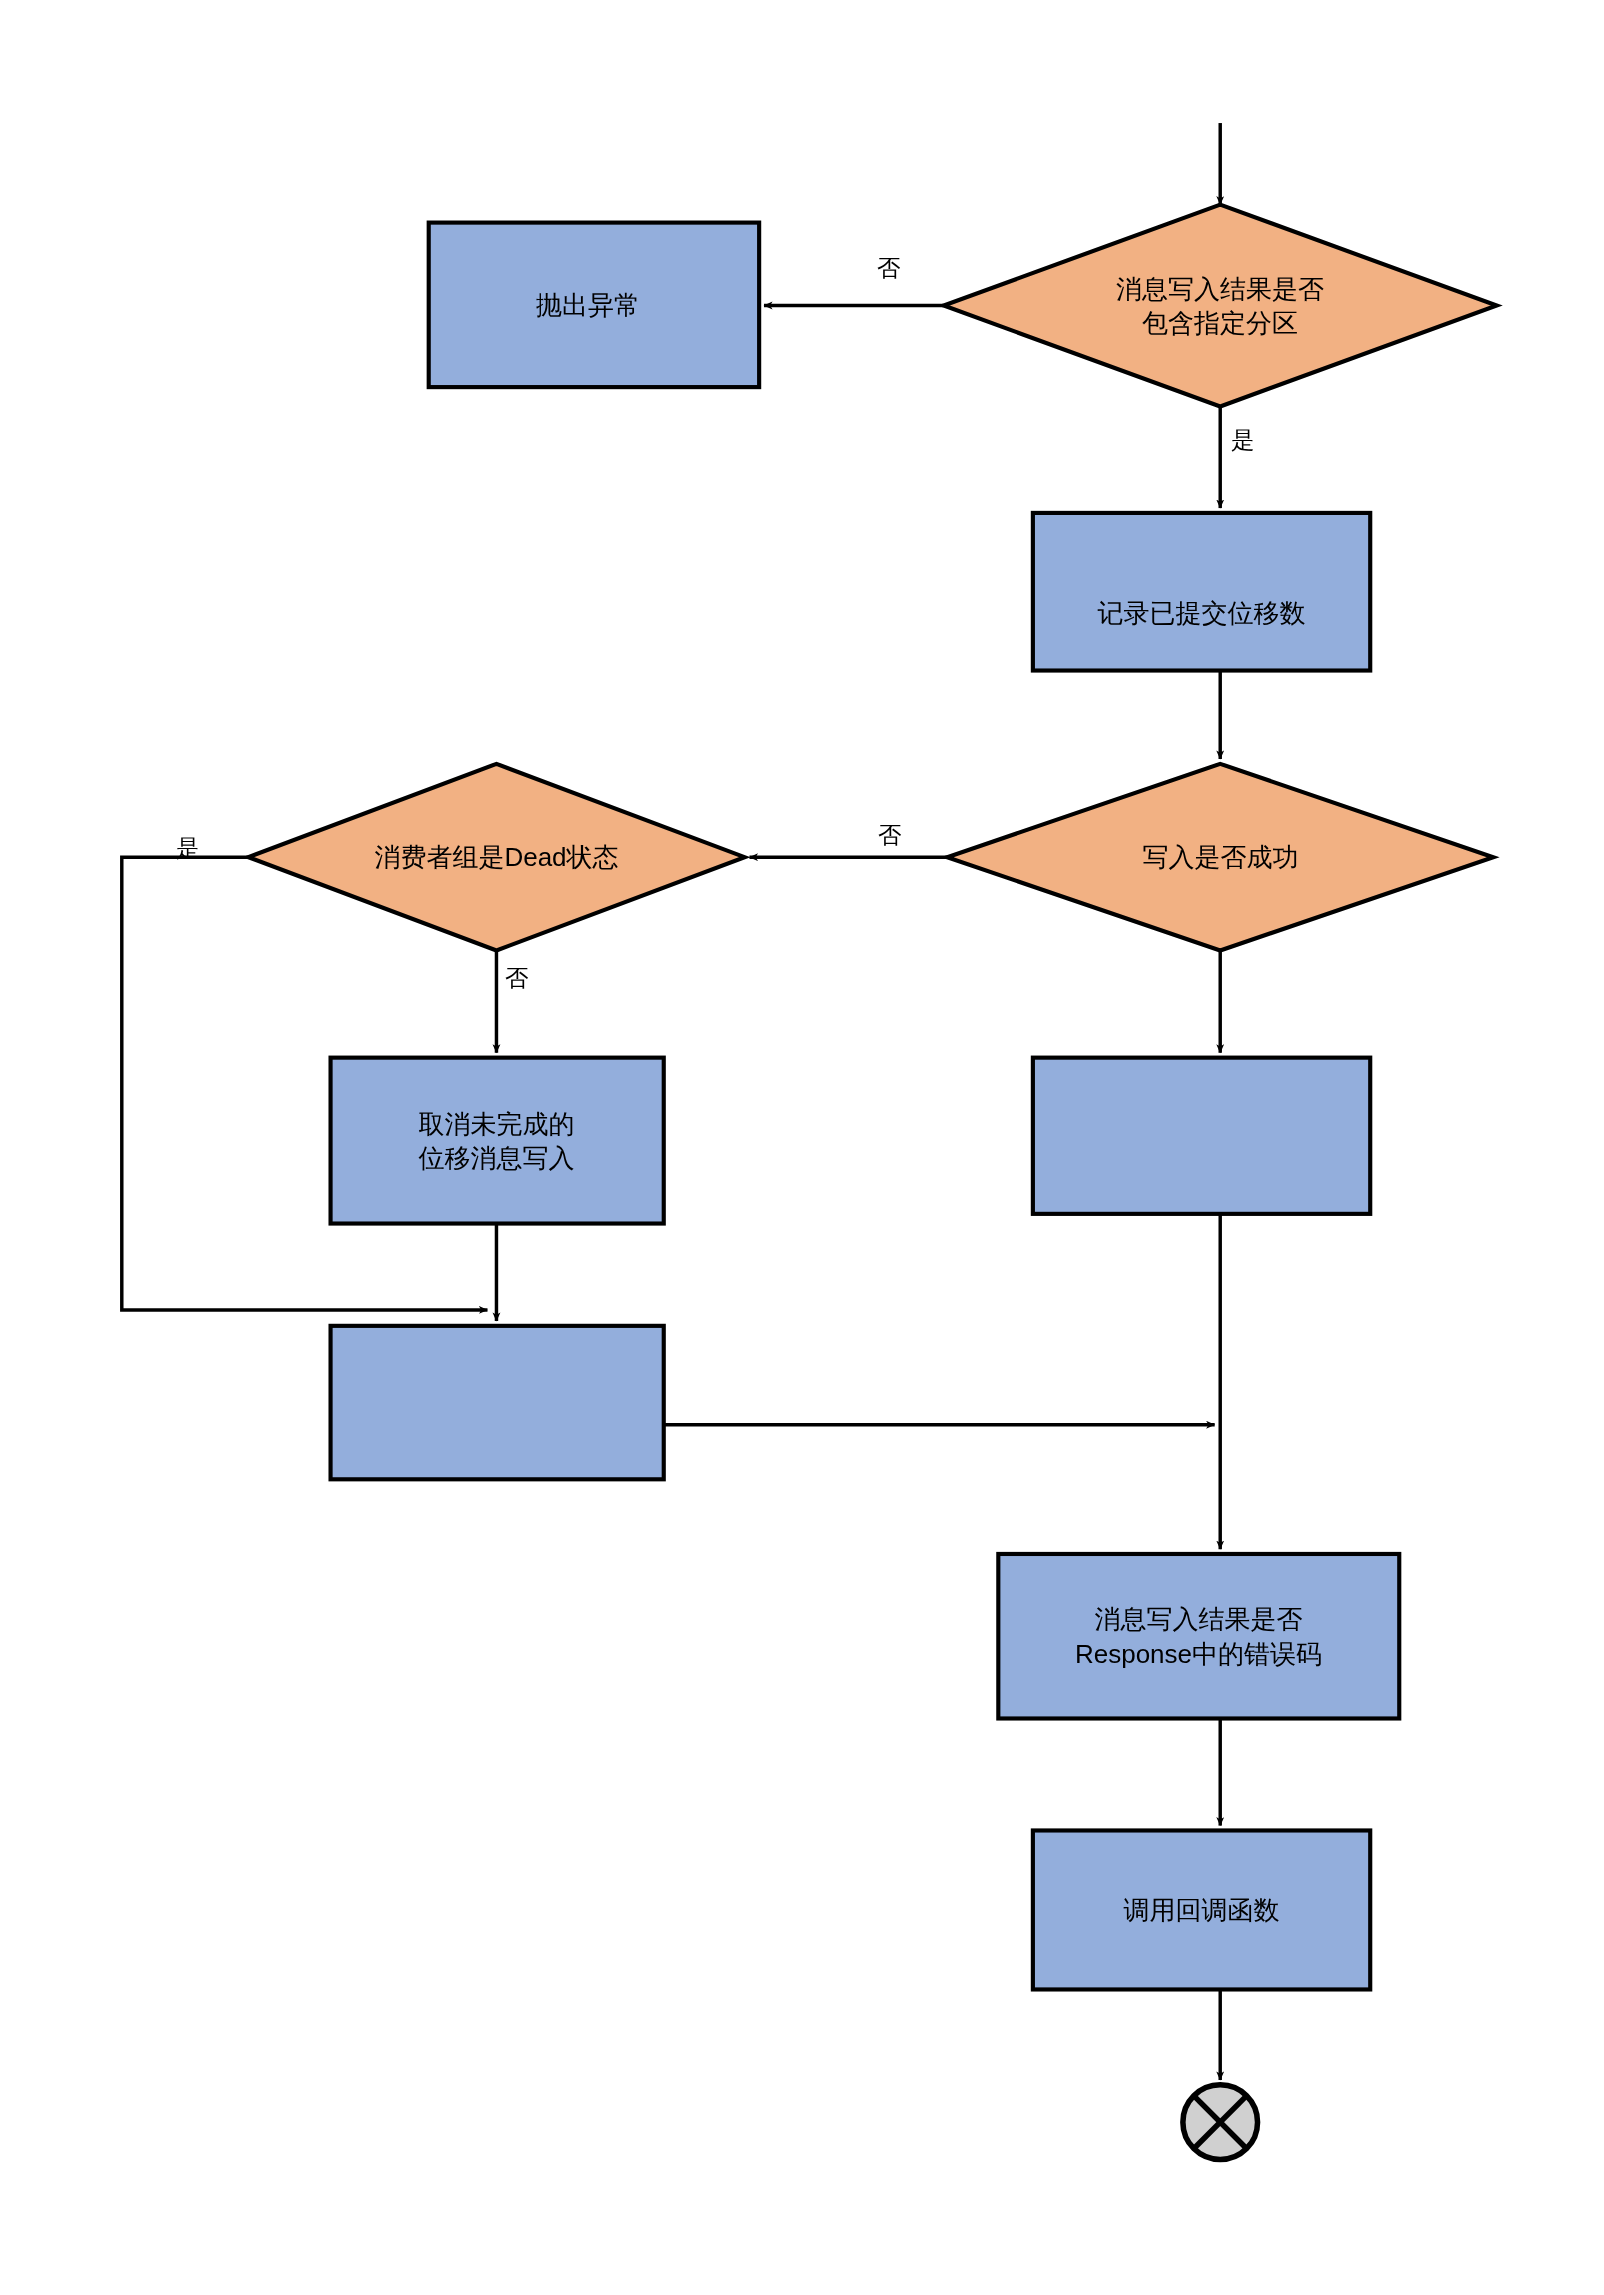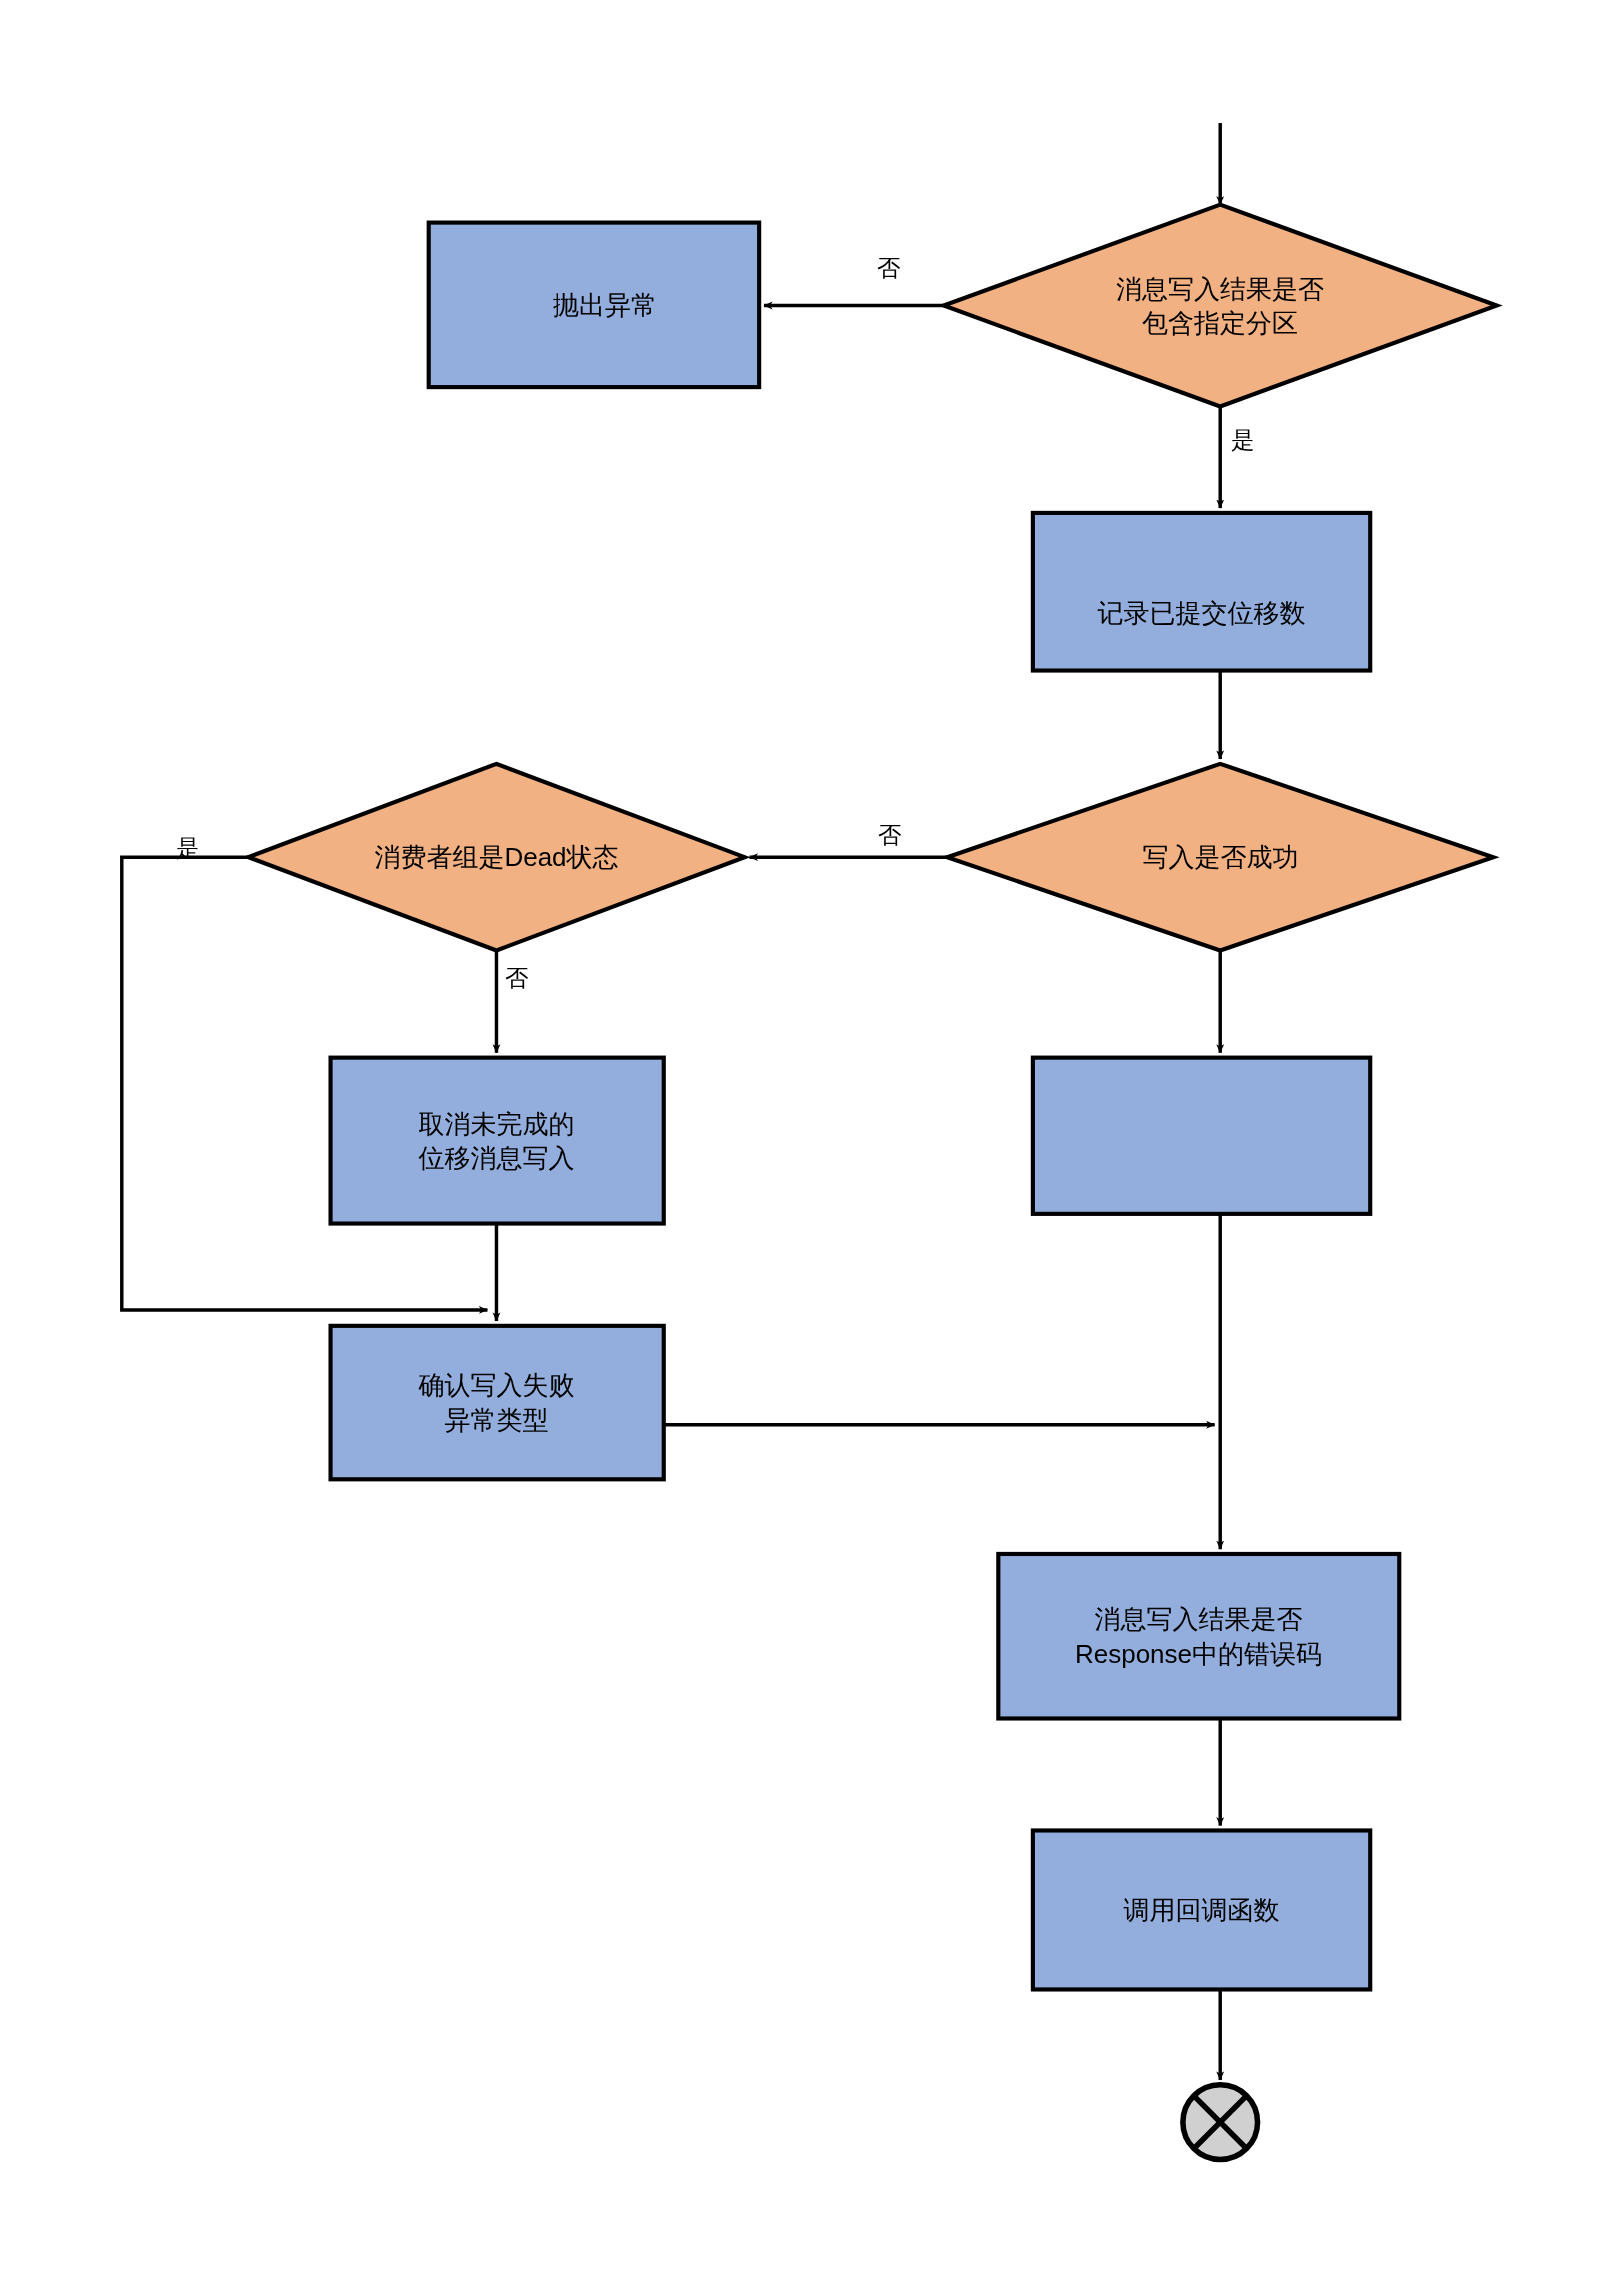--- a/index.html
+++ b/index.html
@@ -124,37 +124,35 @@
       <rect x="1494" y="2648" width="488" height="230" fill="#93AEDC"></rect>
 
       <g>
         <circle cx="1765" cy="3070" r="54" fill="#D0D0D0" stroke="#000000" stroke-width="8"></circle>
         <line x1="1727" y1="3032" x2="1803" y2="3108" stroke="#000000" stroke-width="8"></line>
         <line x1="1803" y1="3032" x2="1727" y2="3108" stroke="#000000" stroke-width="8"></line>
       </g>
     </g>
   </svg>
 
-  <div class="node-label" style="left:440px; top:223px; width:330px; height:165px;text-align:center;">抛出异常</div>
+  <div class="node-label" style="left:423px; top:223px; width:330px; height:165px;text-align:center;">抛出异常</div>
 
   <div class="node-label" style="left:971px; top:205px; width:498px; height:202px;text-align:center;">消息写入结果是否
 包含指定分区</div>
 
   <div class="node-label" style="left:1033px; top:534px; width:337px; height:158px;">记录已提交位移数</div>
 
   <div class="node-label" style="left:275px; top:764px; width:443px; height:187px;">消费者组是Dead状态</div>
 
   <div class="node-label" style="left:330px; top:1058px; width:333px; height:166px;">取消未完成的
 位移消息写入</div>
 
   <div class="node-label" style="left:982px; top:764px; width:477px; height:187px;">写入是否成功</div>
 
 
-  <div class="node-label" style="left:330px; top:1326px; width:333px; height:153px;">确认写入失败
-异常类型</div>
 
   <div class="node-label" style="left:998px; top:1554px; width:401px; height:165px;">消息写入结果是否
 Response中的错误码</div>
 
   <div class="node-label" style="left:1033px; top:1831px; width:337px; height:159px;">调用回调函数</div>
 
   <div class="edge-label" style="left:877px; top:257px;">否</div>
 
   <div class="edge-label" style="left:1231px; top:429px;">是</div>
 

